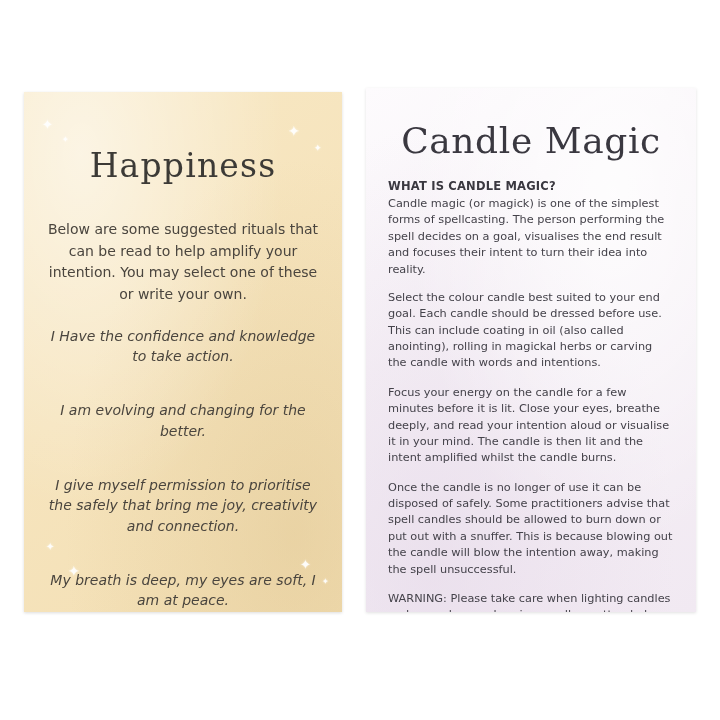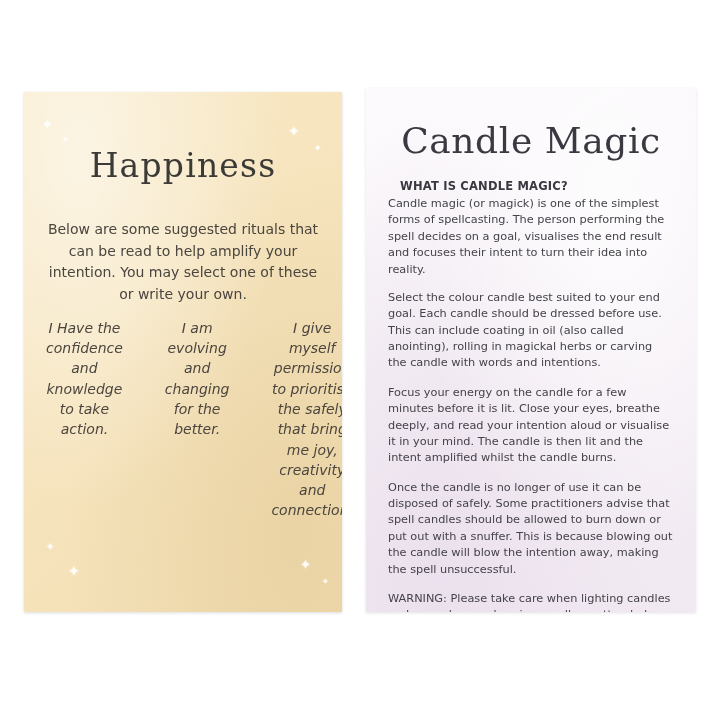--- a/index.html
+++ b/index.html
@@ -72,24 +72,24 @@
     margin-top: 34px;
     text-align: center;
     font-family: "DejaVu Sans", sans-serif;
     font-size: 14px;
     line-height: 1.55;
     color: #4a453e;
     padding: 0 6px;
   }
 
   .affirmations {
-    margin-top: 12px;
+    margin-top: 20px;
     display: flex;
-    flex-direction: row;
-    gap: 22px;
+    flex-direction: column;
+    gap: 34px;
   }
   .affirmation {
     text-align: center;
     font-family: "DejaVu Sans", sans-serif;
     font-style: italic;
     font-size: 14px;
     line-height: 1.45;
     color: #4a453e;
     padding: 0 10px;
   }
@@ -131,21 +131,21 @@
     font-weight: 400;
     margin: 6px 0 18px 0;
   }
 
   .section-head {
     font-family: "DejaVu Sans", sans-serif;
     font-size: 11.5px;
     font-weight: bold;
     letter-spacing: 0.2px;
     color: #3a3840;
-    margin: 0 0 3px 12px;
+    margin: 0 0 3px 0;
   }
   .body-text {
     font-family: "DejaVu Sans", sans-serif;
     font-size: 11.3px;
     line-height: 1.45;
     color: #44424a;
     margin: 0 0 12px 0;
   }
   .body-text.tight {
     margin-bottom: 13px;

